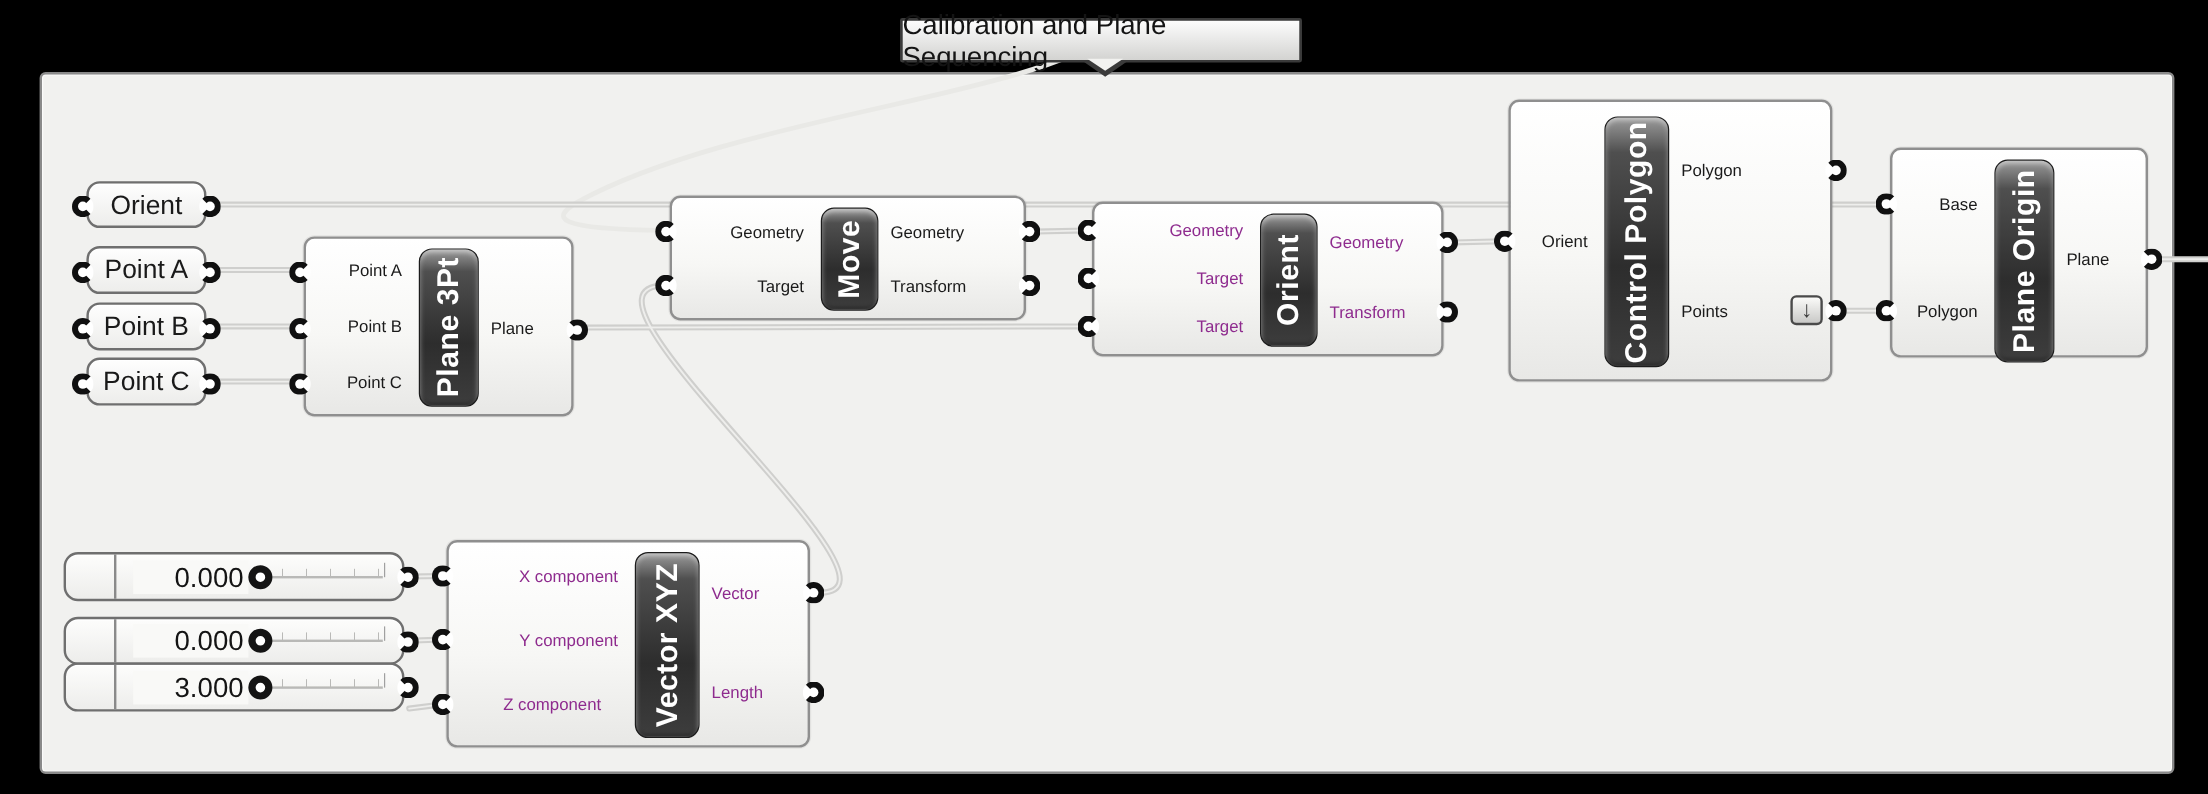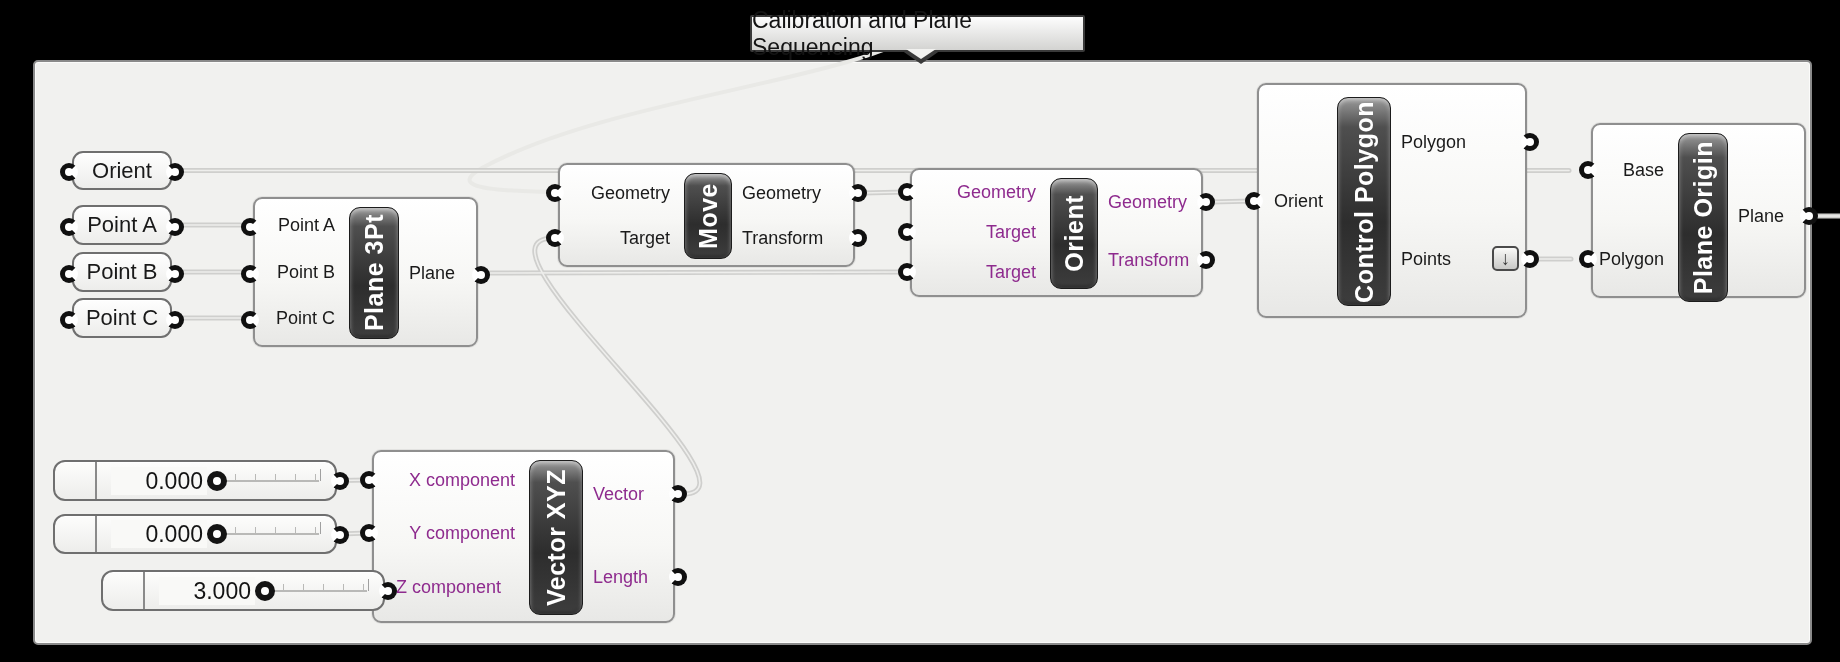--- a/index.html
+++ b/index.html
@@ -16,21 +16,21 @@
   svg.wires{position:absolute;left:0;top:0;width:1840px;height:662px;z-index:2;}
   .wire{fill:none;stroke:#cfcfcd;stroke-width:5;stroke-linecap:round;}
   .wire.faint{stroke:#e9e9e6;stroke-width:4;}
   .wire-hi{fill:none;stroke:#eeeeec;stroke-width:1.6;stroke-linecap:round;}
 
   
   .comp{position:absolute;z-index:3;box-sizing:border-box;
         background:linear-gradient(180deg,#ffffff 0%,#f7f7f5 55%,#e8e8e6 100%);
         border:2px solid #8f8f8f;border-radius:9px;
         box-shadow:inset 0 1px 0 #fff,0 0 0 1px rgba(0,0,0,.06);}
-  .lbl{position:absolute;height:30px;line-height:30px;font-size:18px;color:var(--ink);white-space:nowrap;}
+  .lbl{position:absolute;height:30px;line-height:30px;font-size:14px;color:var(--ink);white-space:nowrap;}
   .in-col{text-align:right;}
   .purple .lbl{color:var(--purple);}
   .vcap{position:absolute;border-radius:11px;border:1px solid #1c1c1c;
         background:linear-gradient(180deg,#9b9b9b 0%,#4f4f4f 14%,#2d2d2d 60%,#3d3d3d 100%);
         box-shadow:inset 0 2px 4px rgba(255,255,255,.5),inset 0 -2px 3px rgba(0,0,0,.4);
         display:flex;align-items:center;justify-content:center;}
   .vtext{writing-mode:vertical-rl;transform:rotate(180deg);color:#fff;
          font-weight:bold;font-size:25px;letter-spacing:.5px;white-space:nowrap;}
 
   
@@ -193,21 +193,21 @@
   </div>
   <div class="lbl" style="left:142px;top:42px">Polygon</div>
   <div class="lbl" style="left:142px;top:159px">Points</div>
   <div class="arrow-btn" style="left:233px;top:161px;">
     <span>↓</span>
   </div>
   <i class="nub out" style="top:48px"></i>
   <i class="nub out" style="top:165px"></i>
 </div>
 
-<div class="comp" style="left:1575px;top:123px;width:215px;height:175px;margin-left:16px;">
+<div class="comp" style="left:1575px;top:123px;width:215px;height:175px;">
   <i class="nub in" style="top:36px"></i>
   <i class="nub in" style="top:125px"></i>
   <div class="lbl in-col" style="right:140px;top:30px">Base</div>
   <div class="lbl in-col" style="right:140px;top:119px">Polygon</div>
   <div class="vcap" style="left:85px;top:8px;width:48px;height:167px;">
     <span class="vtext">Plane Origin</span>
   </div>
   <div class="lbl" style="left:145px;top:76px">Plane</div>
   <i class="nub out" style="top:82px"></i>
 </div>
@@ -237,20 +237,20 @@
   <i class="nub out" style="top:10px"></i>
 </div>
 <div class="slider" style="top:514px;height:40px;">
   <div class="name-sep"></div>
   <div class="ticks"></div>
   <div class="rail"></div>
   <div class="val">0.000</div>
   <div class="knob"></div>
   <i class="nub out" style="top:10px"></i>
 </div>
-<div class="slider" style="top:570px;margin-left:48px;">
+<div class="slider" style="top:552px;">
   <div class="name-sep"></div>
   <div class="ticks"></div>
   <div class="rail"></div>
   <div class="val">3.000</div>
   <div class="knob"></div>
   <i class="nub out" style="top:10px"></i>
 </div>
 
 </body></html>

